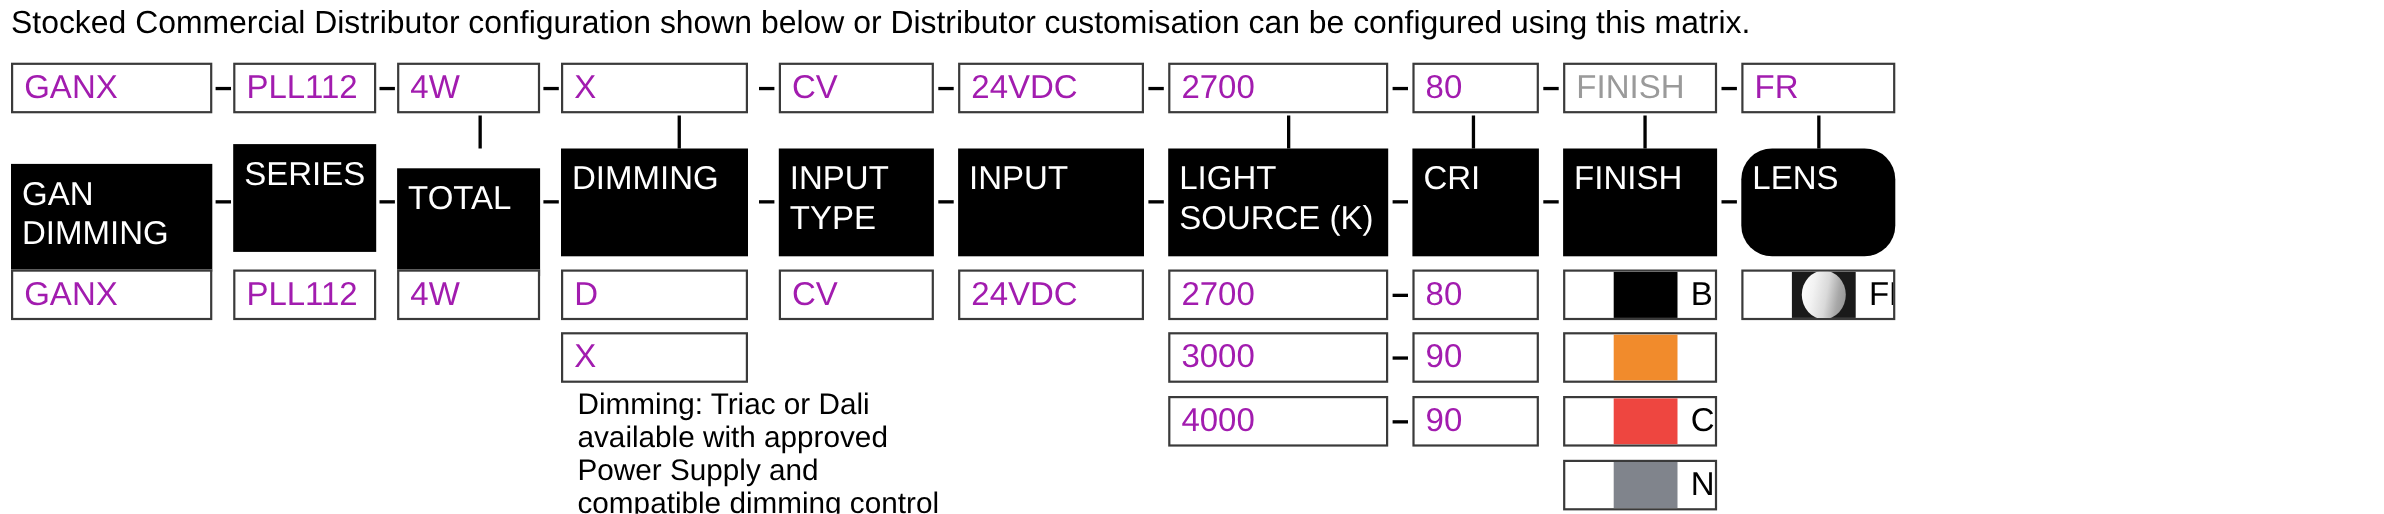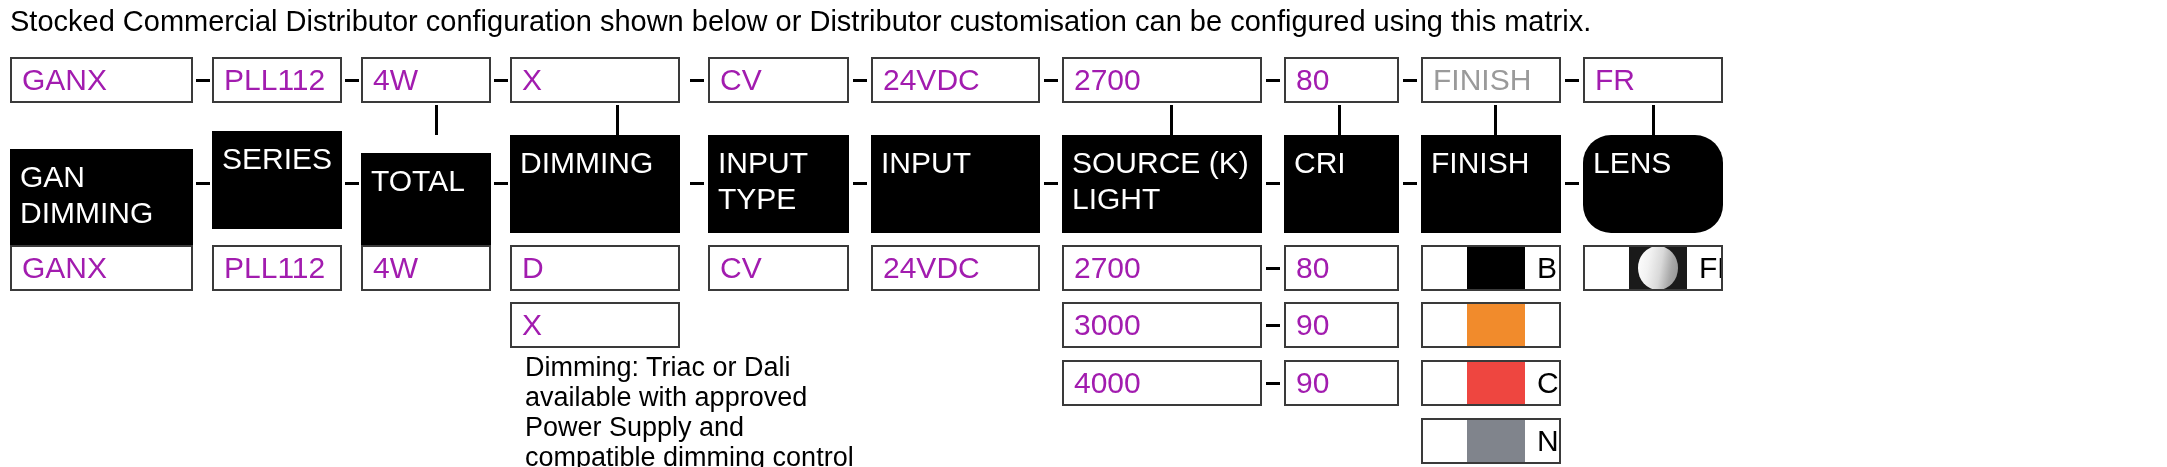--- a/index.html
+++ b/index.html
@@ -169,22 +169,22 @@
     <span>TYPE</span>
   </div>
   <div class="dash" style="left:853px;top:182px;" aria-label="–"></div>
 
   <div class="hcell" style="left:871px;top:135px;width:169px;height:98px;">
     <span>INPUT</span>
   </div>
   <div class="dash" style="left:1044px;top:182px;" aria-label="–"></div>
 
   <div class="hcell" style="left:1062px;top:135px;width:200px;height:98px;">
+    <span>LIGHT</span>
     <span>SOURCE (K)</span>
-    <span>LIGHT</span>
   </div>
   <div class="dash" style="left:1266px;top:182px;" aria-label="–"></div>
 
   <div class="hcell" style="left:1284px;top:135px;width:115px;height:98px;">
     <span>CRI</span>
     <span></span>
   </div>
   <div class="dash" style="left:1403px;top:182px;" aria-label="–"></div>
 
   <div class="hcell" style="left:1421px;top:135px;width:140px;height:98px;">

